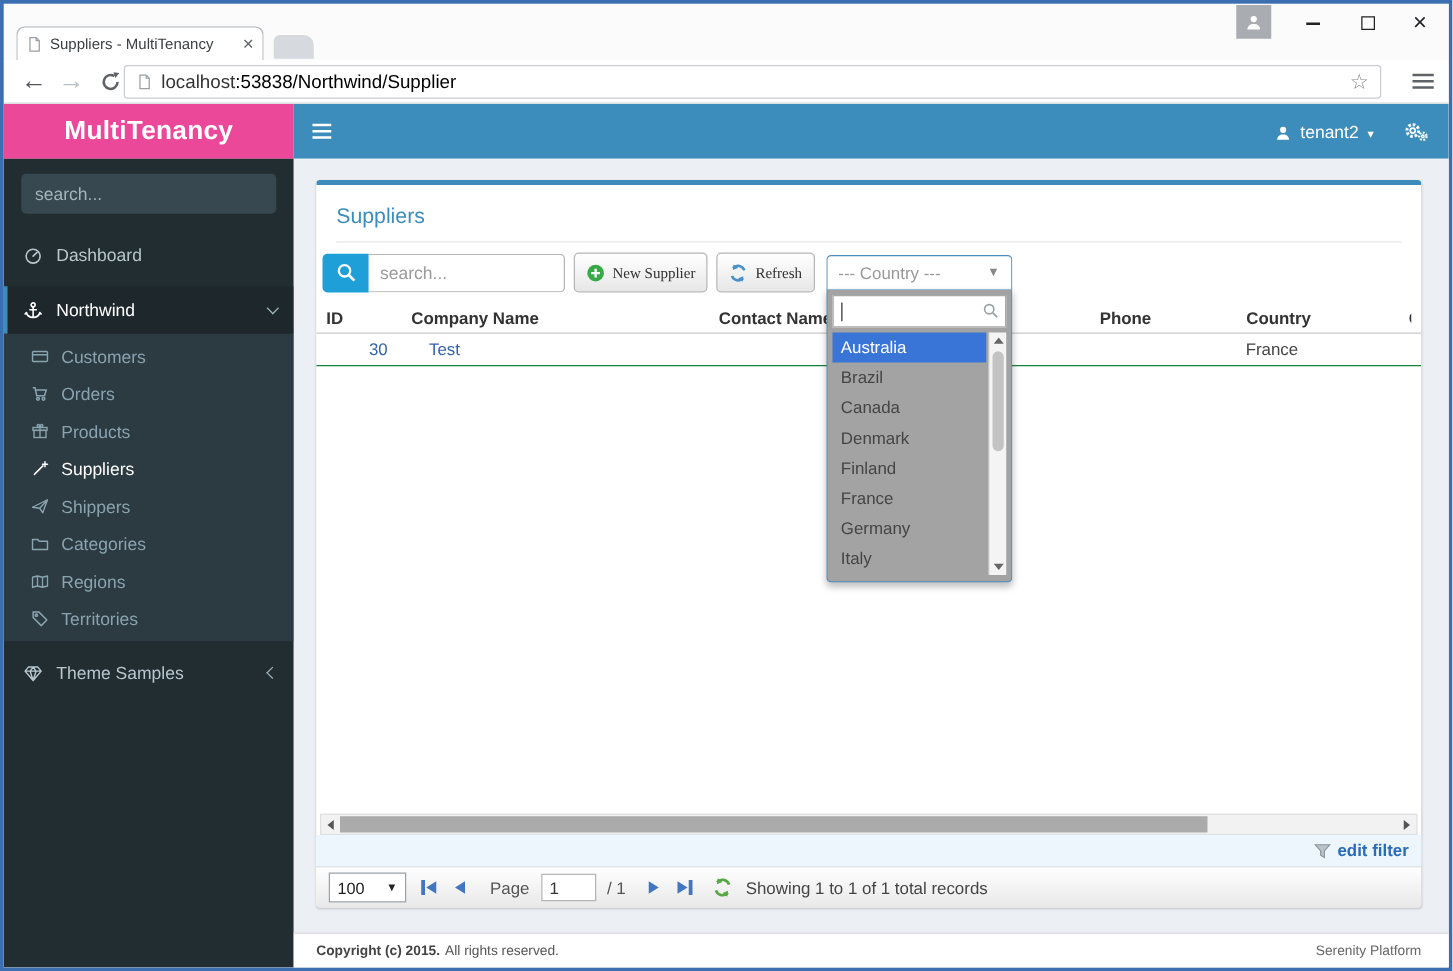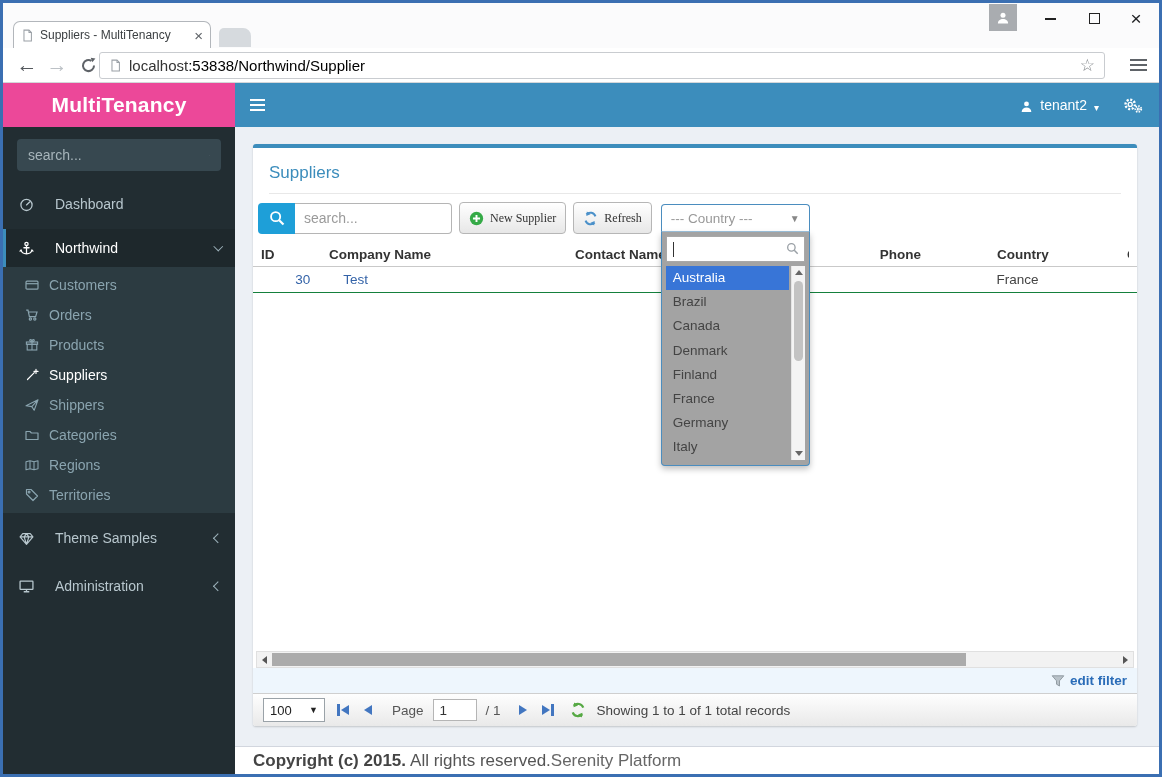--- a/index.html
+++ b/index.html
@@ -48,21 +48,21 @@
   .user-caret { font-size:10px; }
 
   
   .app-body { flex:1; display:flex; min-height:0; }
   .sidebar { width:232px; background:#222d32; color:#b8c7ce; font-size:14px; flex:none; }
   .side-search { margin:12px 14px 0; height:32px; background:#374850; border-radius:4px;
                  display:flex; align-items:center; padding:0 11px; }
   .side-search input { flex:1; background:transparent; border:none; outline:none; color:#ccc; font-size:14px; font-family:inherit; }
   .side-search input::placeholder { color:#a7b5bb; }
   .menu { margin-top:14px; list-style:none; }
-  .m-item { display:flex; align-items:center; gap:20px; padding:11px 14px; cursor:default; }
+  .m-item { display:flex; align-items:center; gap:10px; padding:11px 14px; cursor:default; }
   .m-item .mi { width:18px; display:flex; justify-content:center; color:#b8c7ce; }
   .m-item.active { background:#1e282c; border-left:3px solid #3c8dbc; padding-left:11px; color:#fff; }
   .m-item.active .mi { color:#fff; }
   .m-right { margin-left:auto; color:#9db2bb; }
   .submenu { background:#2c3b41; padding:3px 0; list-style:none; }
   .s-item { display:flex; align-items:center; gap:9px; padding:7px 14px 7px 21px; color:#8aa4af; }
   .s-item .mi { width:16px; display:flex; justify-content:center; }
   .s-item.active { color:#fff; }
   .gap6 { margin-top:6px; } .gap10 { margin-top:10px; }
   .chev { display:inline-block; width:6.5px; height:6.5px; border-right:1.7px solid currentColor; border-bottom:1.7px solid currentColor; }
@@ -144,21 +144,21 @@
   .size-caret { font-size:9px; color:#222; }
   .pg { display:flex; align-items:center; gap:1.5px; padding:0 3px; }
   .ptri { width:0; height:0; border-top:5.5px solid transparent; border-bottom:5.5px solid transparent; }
   .ptri.r { border-left:8.5px solid #4276c0; } .ptri.l { border-right:8.5px solid #4276c0; }
   .pbar { width:2.5px; height:12px; background:#4276c0; }
   .page-input { width:44px; height:22px; border:1px solid #b5b5b5; padding:0 6px; font-size:13.5px; font-family:inherit; outline:none; color:#333; }
   .summary { color:#444; margin-left:2px; }
 
   
   .app-footer { height:28px; background:#fff; border-top:1px solid #d2d6de; display:flex; align-items:center;
-                justify-content:flex-start; padding:0 22px 0 18px; font-size:17px; color:#555; flex:none; }
+                justify-content:space-between; padding:0 22px 0 18px; font-size:11px; color:#555; flex:none; }
   .foot-bold { font-weight:bold; color:#444; margin-right:4px; }
   .foot-right { color:#666; }
 
   svg { display:block; }
 </style>
 </head>
 <body>
 
 <div class="window">
 
@@ -351,30 +351,20 @@
             </li>
           </ul>
         </li>
         <li class="m-item gap6">
           <span class="mi">
               <svg width="15" height="15" viewBox="0 0 14 14" fill="none" stroke="currentColor" stroke-width="1.1" stroke-linejoin="round">
                 <path d="M3.5 2.5 H10.5 L13 5.5 L7 12.5 L1 5.5 Z M1 5.5 H13 M4.8 5.5 L7 12.5 L9.2 5.5 M4.8 5.5 L7 2.5 L9.2 5.5"></path>
               </svg>
             </span>
           <span>Theme Samples</span>
-          <span class="m-right chev left"></span>
-        </li>
-        <li class="m-item gap10">
-          <span class="mi">
-              <svg width="15" height="15" viewBox="0 0 14 14" fill="none" stroke="currentColor" stroke-width="1.2">
-                <rect x="1" y="2" width="12" height="7.6" rx="0.5"></rect>
-                <path d="M7 9.6 V11.6 M4.4 11.9 H9.6"></path>
-              </svg>
-            </span>
-          <span>Administration</span>
           <span class="m-right chev left"></span>
         </li>
       </ul>
     </div>
 
     <div class="main-col">
       <div class="content">
         <div class="panel">
           <div class="panel-title">Suppliers</div>
           <div class="title-sep"></div>

